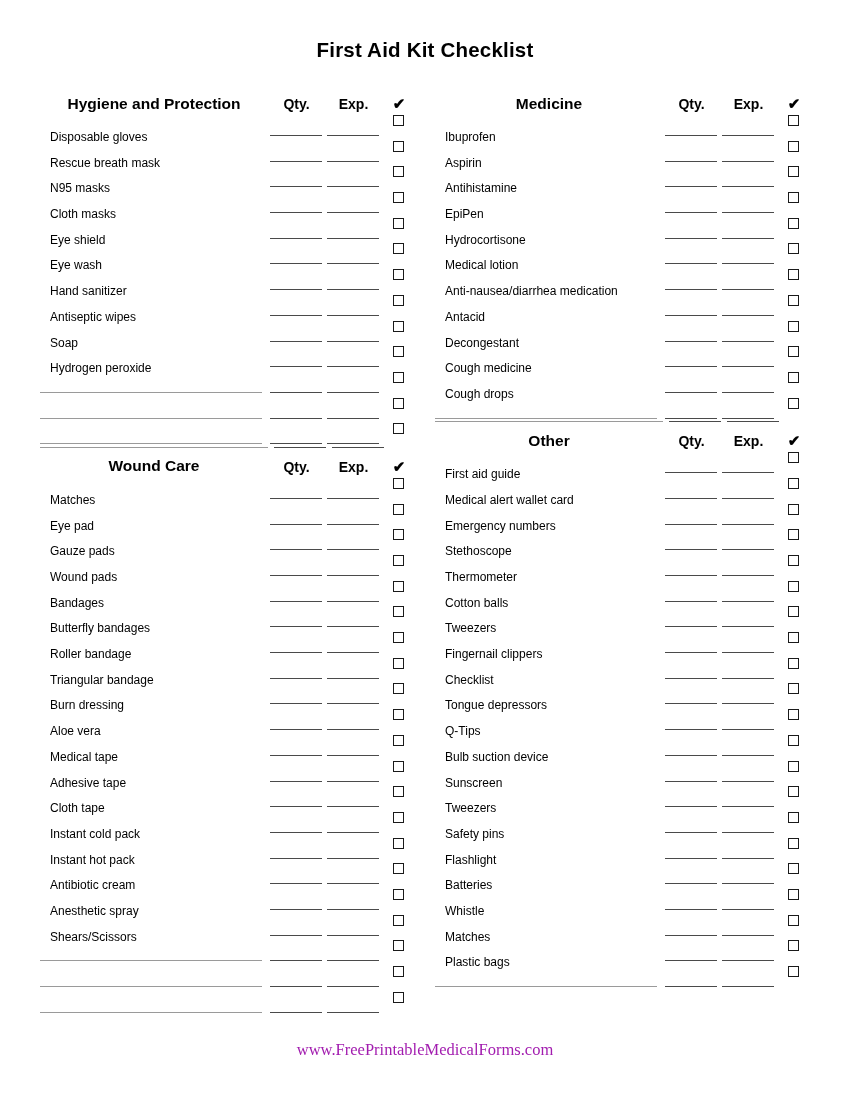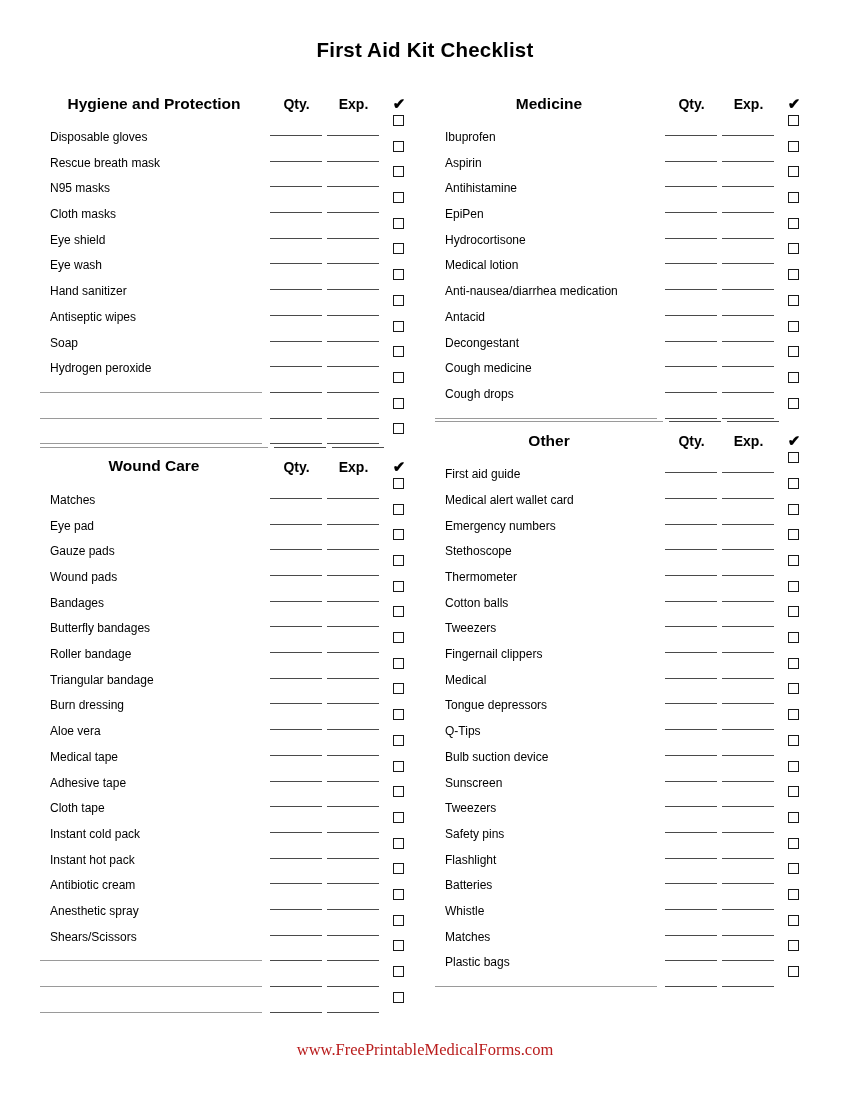--- a/index.html
+++ b/index.html
@@ -171,21 +171,21 @@
 
   
   .footer {
     position: absolute;
     left: 0;
     top: 1040px;
     width: 850px;
     text-align: center;
     font-family: "Liberation Serif", serif;
     font-size: 16.5px;
-    color: #b91c1c;
+    color: #a21caf;
   }
 </style>
 </head>
 <body>
 
 <div class="page">
 
   <h1 class="doc-title">First Aid Kit Checklist</h1>
 
   <div class="columns">
@@ -984,21 +984,21 @@
             </div>
             <div class="cell-exp">
               <div class="fill"></div>
             </div>
             <div class="cell-chk">
               <div class="box"></div>
             </div>
           </div>
           <div class="row">
             <div class="cell-name">
-              <span class="nm">Medical</span>
+              <span class="nm">Checklist</span>
             </div>
             <div class="cell-qty">
               <div class="fill"></div>
             </div>
             <div class="cell-exp">
               <div class="fill"></div>
             </div>
             <div class="cell-chk">
               <div class="box"></div>
             </div>

